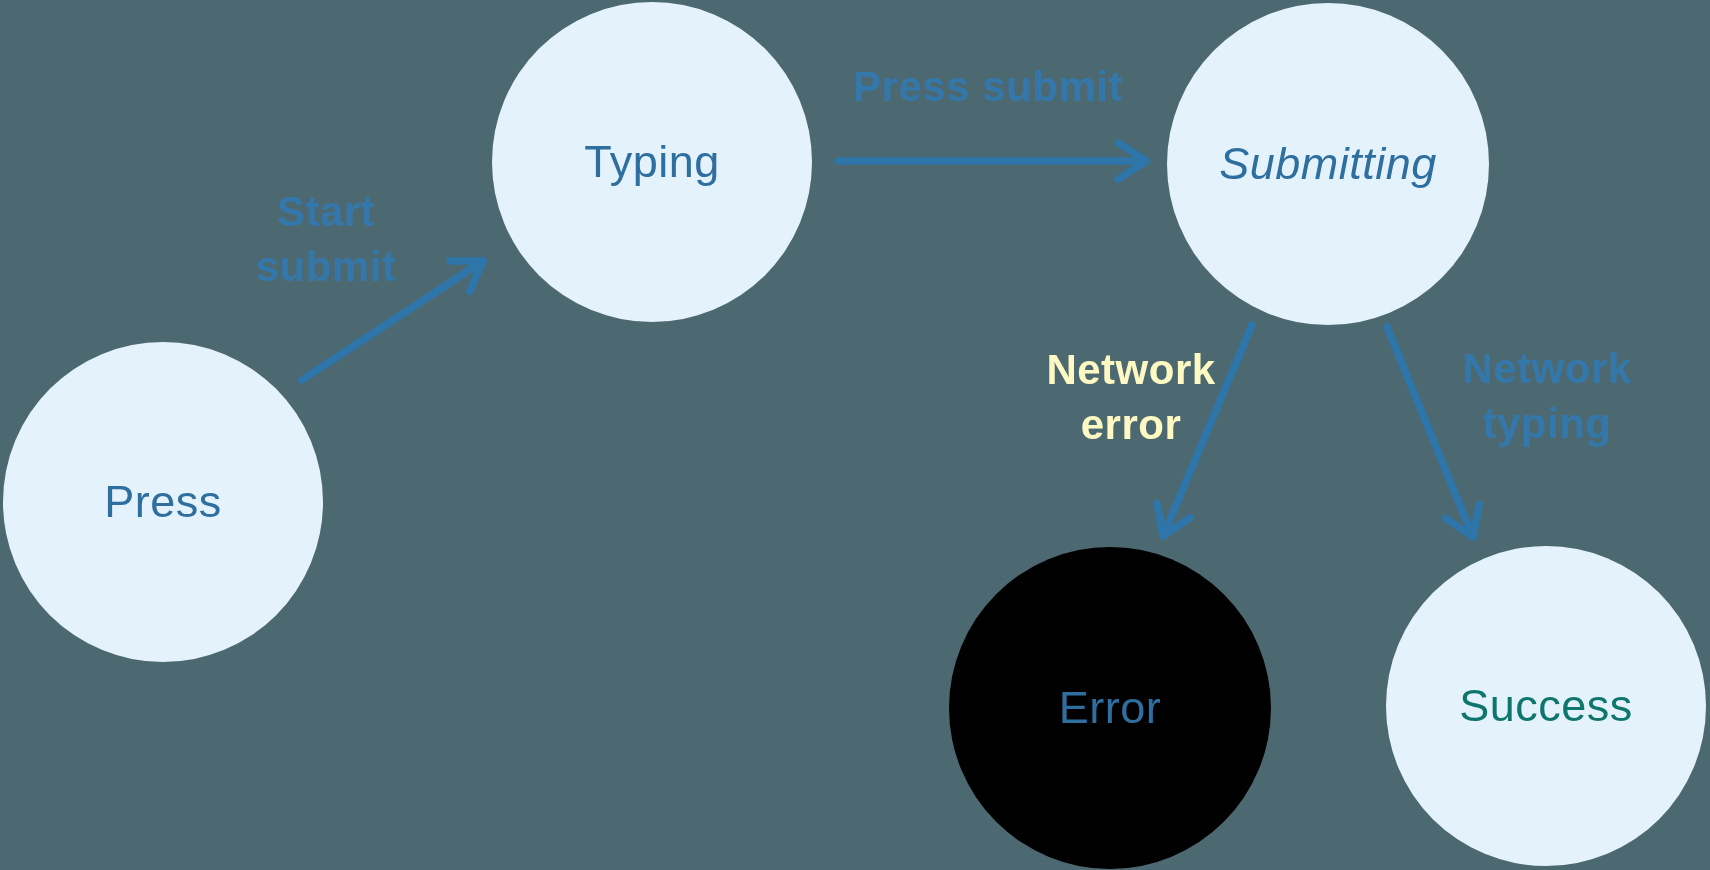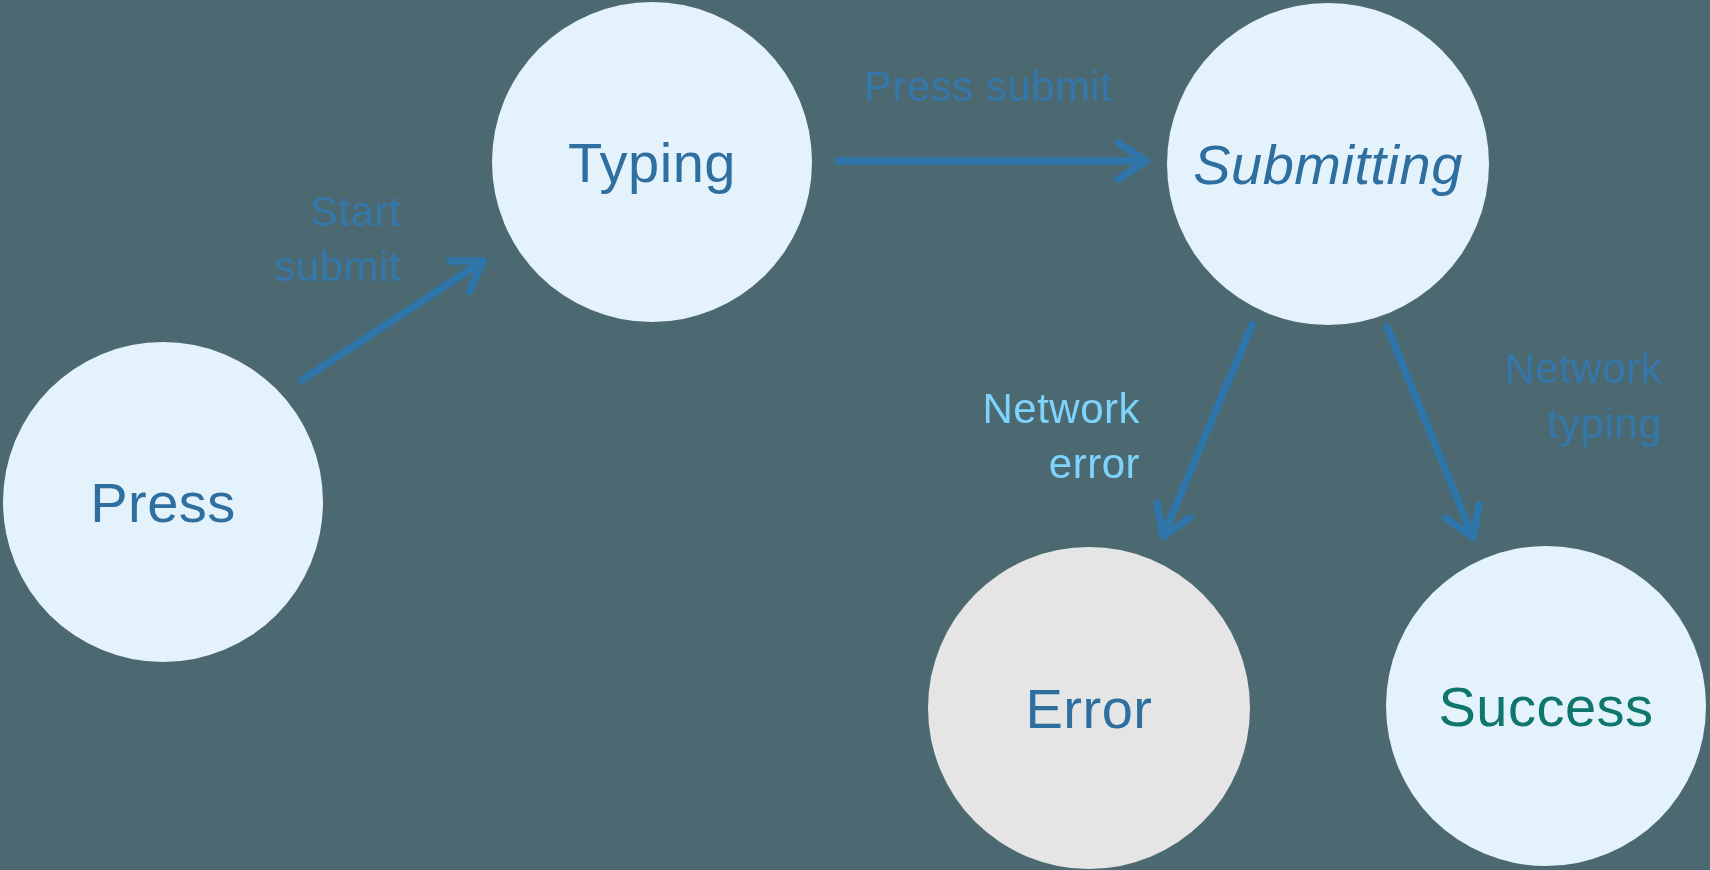--- a/index.html
+++ b/index.html
@@ -28,34 +28,34 @@
   }
   .state-node {
     position: absolute;
     border-radius: 50%;
     display: flex;
     align-items: center;
     justify-content: center;
     box-sizing: border-box;
   }
   .state-node-label {
-    font-size: 56px;
+    font-size: 45px;
     font-weight: 500;
     letter-spacing: 0.5px;
     white-space: nowrap;
     text-align: center;
   }
   .edge-label {
     position: absolute;
     transform: translate(-50%, -50%);
     font-size: 42px;
-    font-weight: 400;
+    font-weight: 700;
     letter-spacing: 0.5px;
     line-height: 1.3;
-    text-align: right;
+    text-align: center;
   }
 </style>
 </head>
 <body>
 
 <div class="stage" id="stage" style="background: rgb(76, 105, 113);">
   <svg class="edge-layer" id="edge-layer" viewBox="0 0 1710 870" xmlns="http://www.w3.org/2000/svg">
       <g>
         <line x1="302" y1="380" x2="483" y2="261" stroke="#2e75a9" stroke-width="7.5" stroke-linecap="round"></line>
         <line x1="483" y1="261" x2="450.0000422739141" y2="261.05282117516384" stroke="#2e75a9" stroke-width="7.5" stroke-linecap="round"></line>
@@ -80,26 +80,26 @@
   <div id="node-layer">
       <div class="state-node" style="left: 3px; top: 342px; width: 320px; height: 320px; background: rgb(228, 242, 252);">
         <span class="state-node-label" style="color: rgb(46, 111, 159);">Press</span>
       </div>
       <div class="state-node" style="left: 492px; top: 2px; width: 320px; height: 320px; background: rgb(228, 242, 252);">
         <span class="state-node-label" style="color: rgb(46, 111, 159);">Typing</span>
       </div>
       <div class="state-node" style="left: 1167px; top: 3px; width: 322px; height: 322px; background: rgb(228, 242, 252); font-style: italic;">
         <span class="state-node-label" style="color: rgb(46, 111, 159);">Submitting</span>
       </div>
-      <div class="state-node" style="left: 928px; top: 547px; width: 322px; height: 322px; background: #e5e5e5;">
+      <div class="state-node" style="left: 949px; top: 547px; width: 322px; height: 322px; background: #000000;">
         <span class="state-node-label" style="color: rgb(46, 111, 159);">Error</span>
       </div>
       <div class="state-node" style="left: 1386px; top: 546px; width: 320px; height: 320px; background: rgb(228, 242, 252);">
         <span class="state-node-label" style="color: #0f766e;">Success</span>
       </div>
     </div>
   <div id="label-layer">
       <div class="edge-label" style="left: 326px; top: 240px; color: rgb(52, 120, 171); width: 150px;">Start submit</div>
       <div class="edge-label" style="left: 988px; top: 87px; color: rgb(52, 120, 171); white-space: nowrap;">Press submit</div>
-      <div class="edge-label" style="left: 1035px; top: 398px; color: #7dd3fc; width: 210px; margin-top: 39px;">Network error</div>
+      <div class="edge-label" style="left: 1131px; top: 398px; color: #fef9c3; width: 210px;">Network error</div>
       <div class="edge-label" style="left: 1547px; top: 397px; color: rgb(52, 120, 171); width: 230px;">Network typing</div>
     </div>
 </div>
 
 </body></html>

